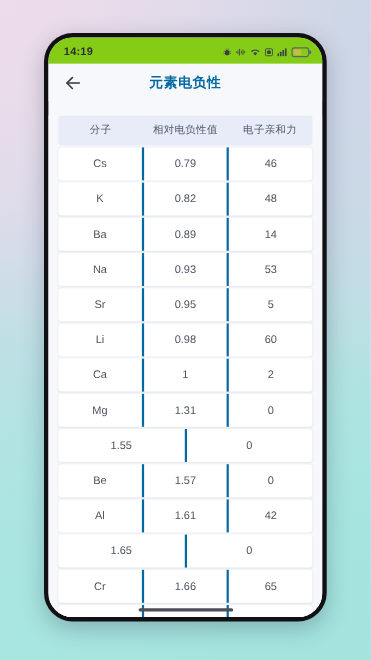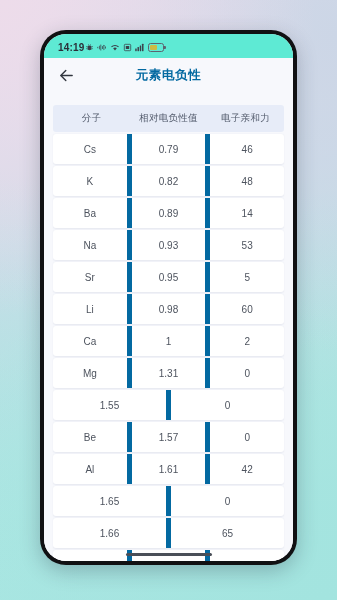--- a/index.html
+++ b/index.html
@@ -47,23 +47,24 @@
     background: #f7f8fc;
     border-radius: 22px;
     overflow: hidden;
   }
 
   
   #statusbar {
     height: 24px;
     display: flex;
     align-items: center;
+    justify-content: space-between;
     padding: 2px 12px 0 14px;
     box-sizing: border-box;
-    background: #5eead4;
+    background: #84cc16;
   }
   #clock {
     font-size: 10px;
     font-weight: bold;
     color: #2b2f38;
     letter-spacing: 0.2px;
   }
   #status-icons {
     display: flex;
     align-items: center;
@@ -161,21 +162,21 @@
   }
   .cell {
     flex: 1 1 0;
     height: 30px;
     display: flex;
     align-items: center;
     justify-content: center;
     font-size: 10px;
     color: #4d535e;
     box-sizing: border-box;
-    border-right: 5px solid #0369a1;
+    border-right: 2px solid #0369a1;
     white-space: nowrap;
     overflow: hidden;
   }
   .cell:last-child { border-right: none; }
   .row.header .cell {
     color: #525a6b;
     font-size: 9.5px;
     border-right: none;
     height: 27px;
     letter-spacing: 0.3px;
@@ -320,20 +321,21 @@
           <div class="row">
             <div class="cell">Al</div>
             <div class="cell">1.61</div>
             <div class="cell">42</div>
           </div>
           <div class="row">
             <div class="cell">1.65</div>
             <div class="cell">0</div>
           </div>
           <div class="row">
+            <div class="cell">Cr</div>
             <div class="cell">1.66</div>
             <div class="cell">65</div>
           </div>
           <div class="row">
             <div class="cell">Cd</div>
             <div class="cell">1.69</div>
             <div class="cell">0</div>
           </div>
         </div>
     </div>

